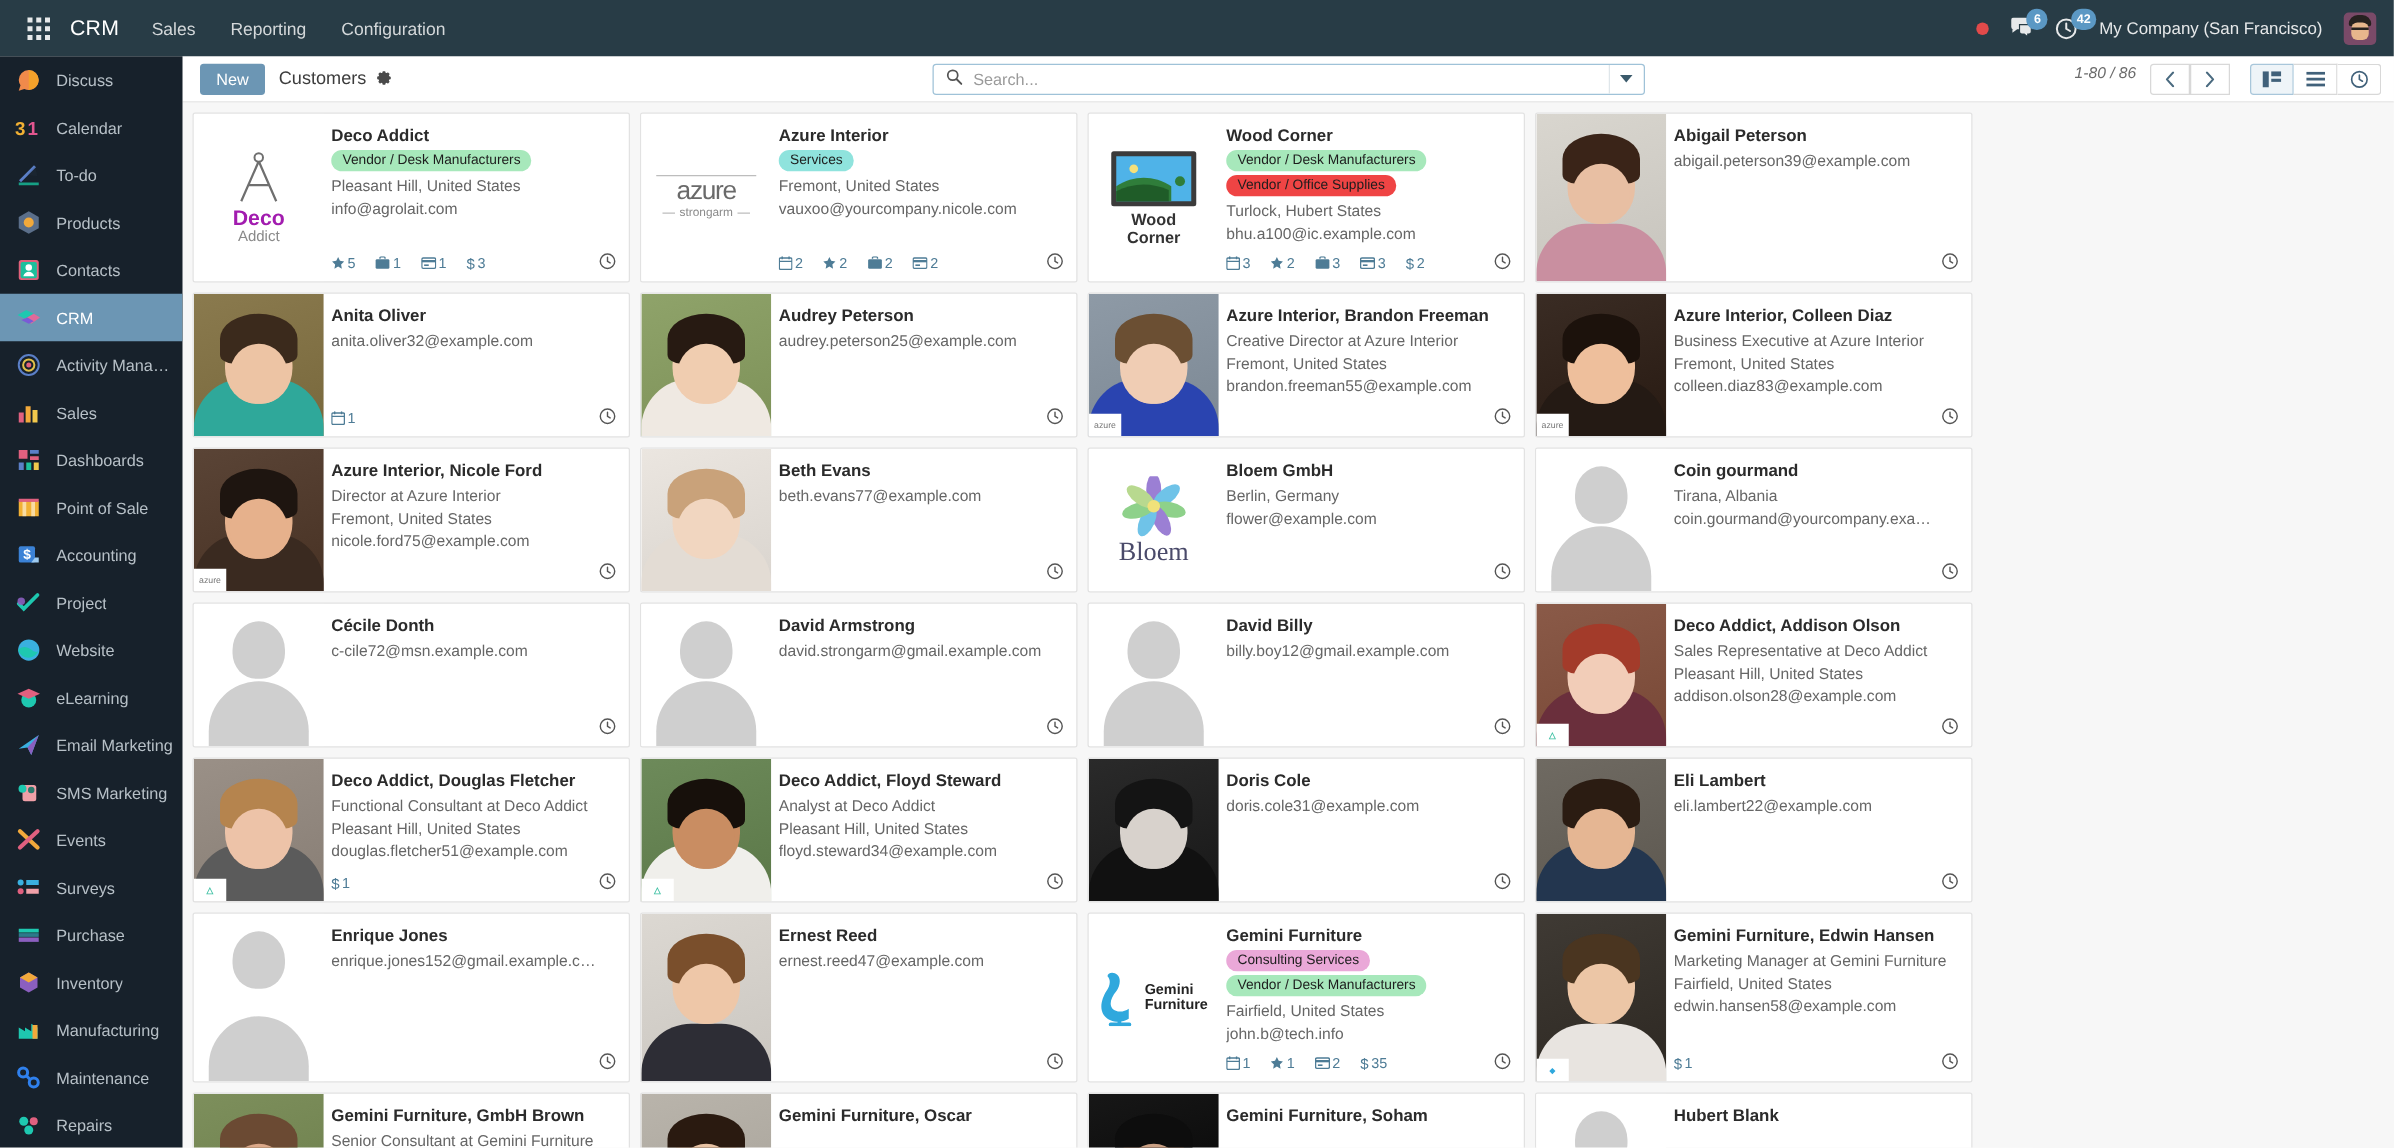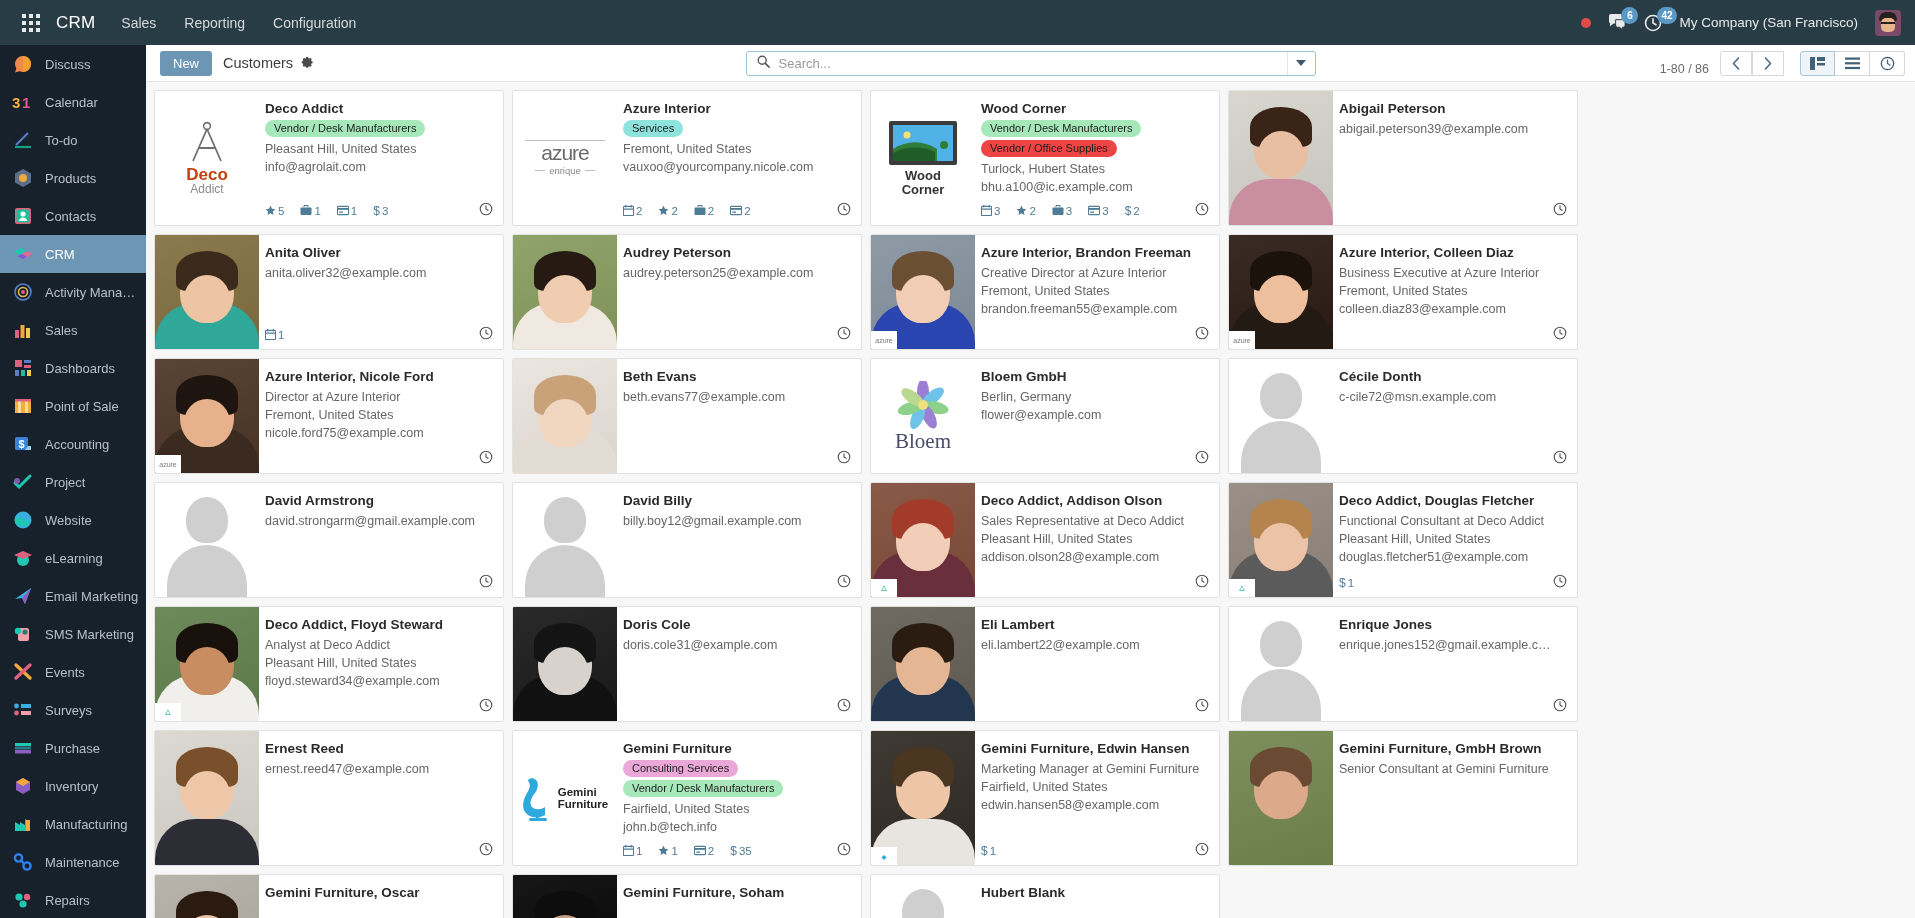--- a/index.html
+++ b/index.html
@@ -67,21 +67,21 @@
     width: 570px; height: 25px; border: 1px solid #9fc2d8; border-radius: 3px;
     display: flex; align-items: center; background: #fff;
   }
   .search-ico { margin: 0 9px 0 10px; color: #555; font-size: 12px; }
   .search-input { flex:1; border: none; outline: none; font-size: 13px; color:#333;
     font-family: inherit; background: transparent; }
   .search-input::placeholder { color: #9a9a9a; }
   .search-caret { width: 28px; display:flex; align-items:center; justify-content:center;
     border-left: 1px solid #dfe6ea; height:100%; cursor:pointer; }
   .caret-dn { width:0;height:0;border-left:5px solid transparent;border-right:5px solid transparent;border-top:6px solid #3b5a6b;}
-  .cp-right { margin-left: auto; display: flex; align-items: flex-end; gap: 0; }
+  .cp-right { margin-left: auto; display: flex; align-items: flex-start; gap: 0; font-style: italic; }
   .pager-text { font-size: 12.5px; color: #6b6b6b; margin-right: 11px; }
   .pgbtn { width: 32px; height: 25px; border: 1px solid #d8d8d8; background: #fff;
     display:flex; align-items:center; justify-content:center; cursor:pointer; color:#4b6b80; font-size:14px;}
   .pgbtn:first-of-type { border-radius: 3px 0 0 3px; }
   .pgbtn:last-of-type { border-radius: 0 3px 3px 0; border-left: none; }
   .viewbtns { display:flex; margin-left: 16px; }
   .vbtn { width: 35px; height: 25px; border: 1px solid #d8d8d8; background: #fff;
     display:flex; align-items:center; justify-content:center; cursor:pointer; color:#41617a;}
   .vbtn + .vbtn { border-left: none; }
   .vbtn:first-child { border-radius: 3px 0 0 3px; }
@@ -426,21 +426,21 @@
 </div>
 
 <div class="kanban" id="kanban">
     <div class="kcard">
       <div class="kmedia">
         <div class="logo-box">
           <svg width="56" height="46" viewBox="0 0 56 46">
             <circle cx="28" cy="6" r="3.4" fill="none" stroke="#6f6f6f" stroke-width="1.6"></circle>
             <path d="M28 9L14 41M28 9l14 32M20 28h16" stroke="#6f6f6f" stroke-width="1.8" fill="none"></path>
           </svg>
-          <div style="font:700 17px 'Liberation Sans',sans-serif;color:#c2410c;line-height:16px;margin-top:1px">Deco</div>
+          <div style="font:700 17px 'Liberation Sans',sans-serif;color:#a21caf;line-height:16px;margin-top:1px">Deco</div>
           <div style="font:400 12px 'Liberation Sans',sans-serif;color:#8a8a8a;line-height:13px">Addict</div>
         </div>
       </div>
       <div class="kbody">
         <div class="kname">Deco Addict</div>
         <span class="ktag" style="background: rgb(167, 232, 187);">Vendor / Desk Manufacturers</span>
         <div class="kline">Pleasant Hill, United States</div>
         <div class="kline">info@agrolait.com</div>
         <div class="kfoot">
           <span class="kstat">
@@ -483,21 +483,21 @@
         </div>
       </div>
     </div>
     <div class="kcard">
       <div class="kmedia">
         <div class="logo-box">
           <div style="width:80px;height:1px;background:#bdbdbd"></div>
           <div style="font:300 21px 'Liberation Sans',sans-serif;color:#6a6a6a;letter-spacing:-1px;line-height:24px">azure</div>
           <div style="display:flex;align-items:center;gap:4px">
             <span style="width:10px;height:1px;background:#bdbdbd"></span>
-            <span style="font:300 9.5px 'Liberation Sans',sans-serif;color:#8a8a8a">enrique</span>
+            <span style="font:300 9.5px 'Liberation Sans',sans-serif;color:#8a8a8a">strongarm</span>
             <span style="width:10px;height:1px;background:#bdbdbd"></span>
           </div>
         </div>
       </div>
       <div class="kbody">
         <div class="kname">Azure Interior</div>
         <span class="ktag" style="background: rgb(143, 227, 221);">Services</span>
         <div class="kline">Fremont, United States</div>
         <div class="kline">vauxoo@yourcompany.nicole.com</div>
         <div class="kfoot">
@@ -817,20 +817,36 @@
               <path d="M8 4.4V8l2.4 1.5" fill="none" stroke="#555" stroke-width="1.3" stroke-linecap="round"></path>
             </svg></span>
         </div>
       </div>
     </div>
     <div class="kcard">
       <div class="kmedia">
         <div class="ph-avatar"></div>
       </div>
       <div class="kbody">
+        <div class="kname">Coin gourmand</div>
+        <div class="kline">Tirana, Albania</div>
+        <div class="kline">coin.gourmand@yourcompany.exa…</div>
+        <div class="kfoot">
+          <span class="kclock"><svg width="14" height="14" viewBox="0 0 16 16">
+              <circle cx="8" cy="8" r="6.6" fill="none" stroke="#555" stroke-width="1.3"></circle>
+              <path d="M8 4.4V8l2.4 1.5" fill="none" stroke="#555" stroke-width="1.3" stroke-linecap="round"></path>
+            </svg></span>
+        </div>
+      </div>
+    </div>
+    <div class="kcard">
+      <div class="kmedia">
+        <div class="ph-avatar"></div>
+      </div>
+      <div class="kbody">
         <div class="kname">Cécile Donth</div>
         <div class="kline">c-cile72@msn.example.com</div>
         <div class="kfoot">
           <span class="kclock"><svg width="14" height="14" viewBox="0 0 16 16">
               <circle cx="8" cy="8" r="6.6" fill="none" stroke="#555" stroke-width="1.3"></circle>
               <path d="M8 4.4V8l2.4 1.5" fill="none" stroke="#555" stroke-width="1.3" stroke-linecap="round"></path>
             </svg></span>
         </div>
       </div>
     </div>

